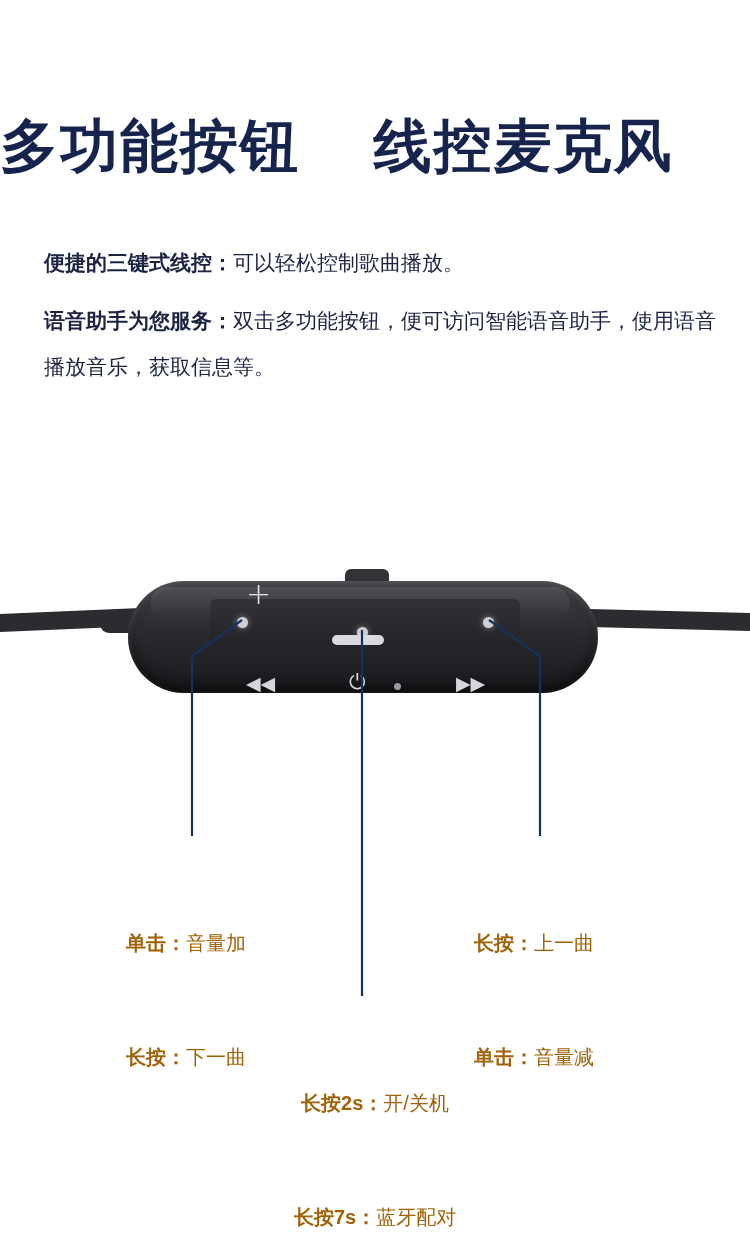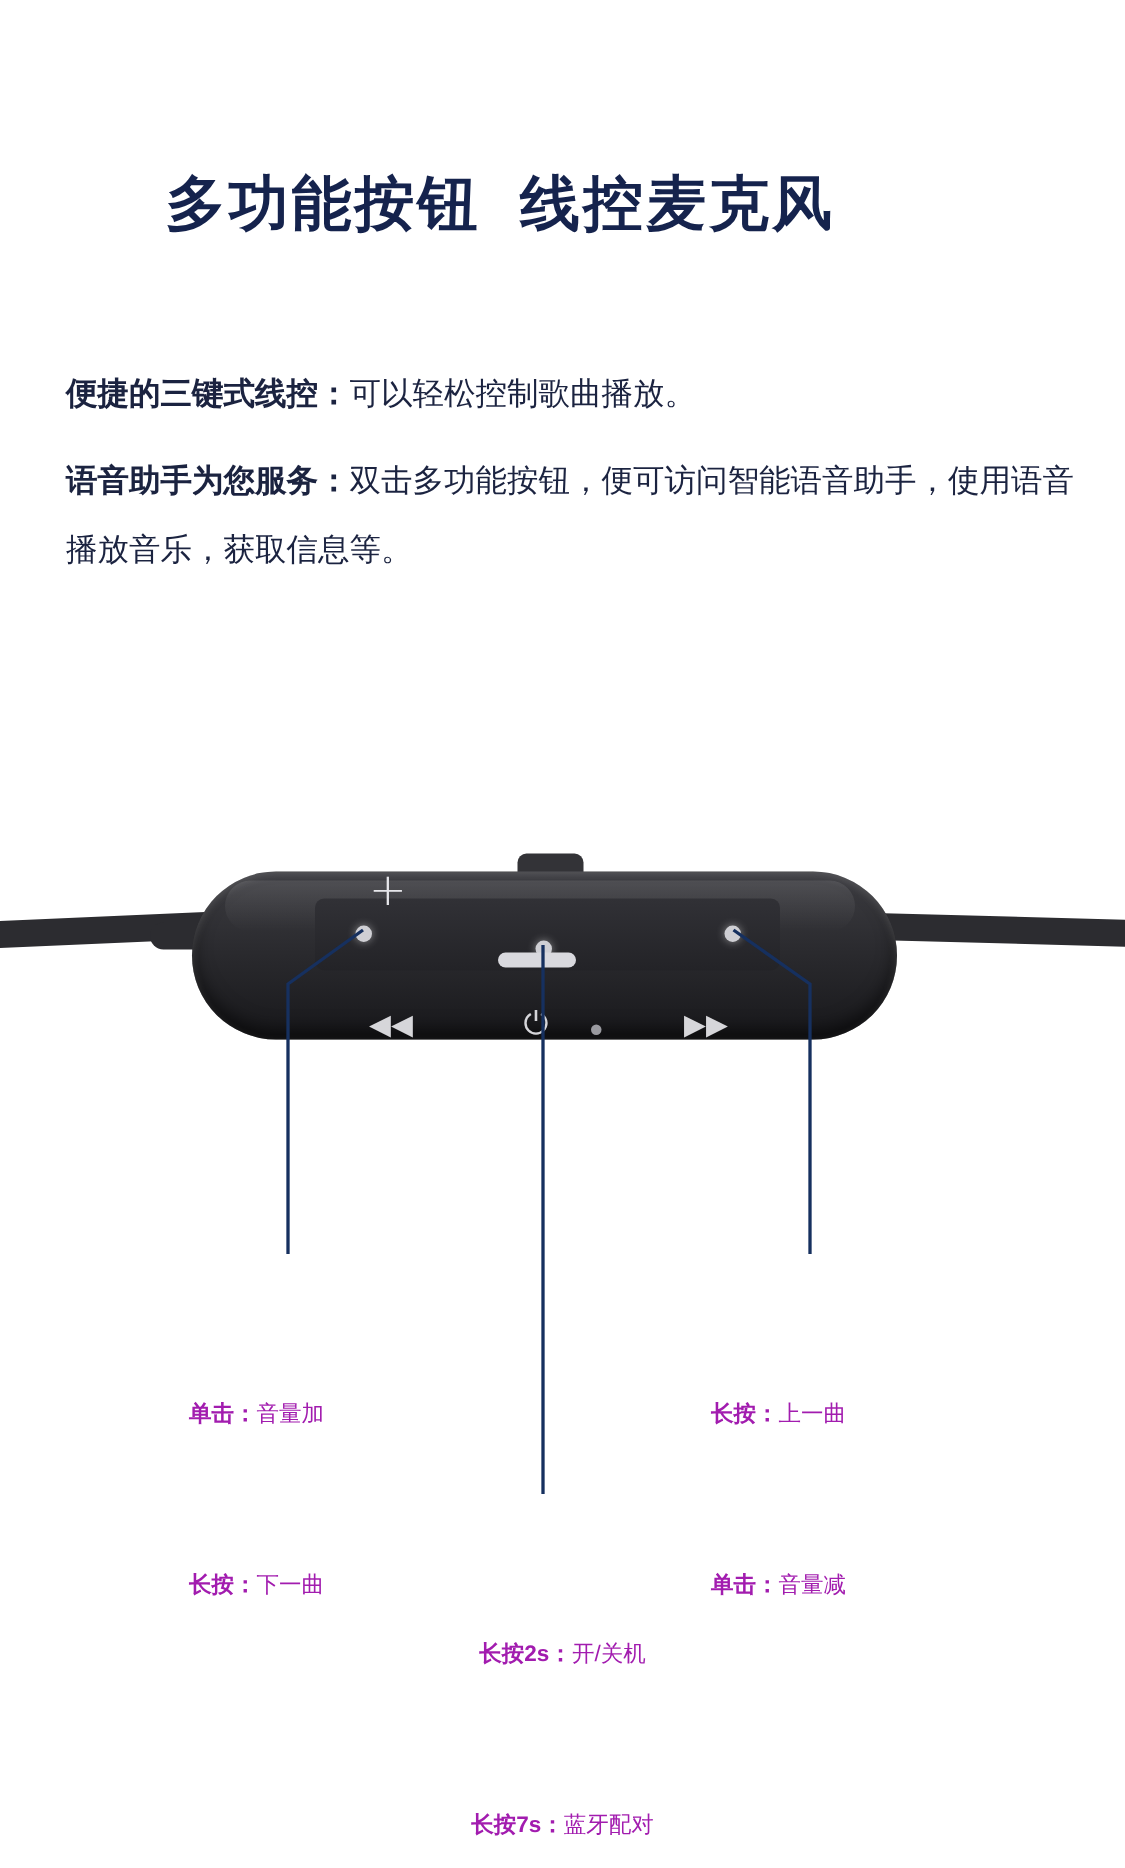--- a/index.html
+++ b/index.html
@@ -22,25 +22,26 @@
     height: 1245px;
   }
 
   
   .headline {
     position: absolute;
     top: 108px;
     left: 0;
     width: 667px;
     text-align: center;
-    font-size: 40px;
+    font-size: 58px;
     font-weight: bold;
     letter-spacing: 2px;
     color: #15234d;
     white-space: pre;
+    font-family: Liberation Mono, monospace;
   }
 
   
   .copy {
     position: absolute;
     top: 240px;
     left: 44px;
     width: 672px;
   }
   .para {
@@ -169,23 +170,23 @@
   .leaders {
     position: absolute;
     top: 0; left: 0;
     width: 750px; height: 1245px;
     pointer-events: none;
   }
 
   
   .callout {
     position: absolute;
-    font-size: 15px;
+    font-size: 20px;
     line-height: 38px;
-    color: #a21caf;
+    color: #a16207;
     white-space: pre;
   }
   .callout .k { font-weight: bold; }
 
   .callout-left {
     top: 848px;
     left: 126px;
     text-align: left;
   }
   .callout-right {

